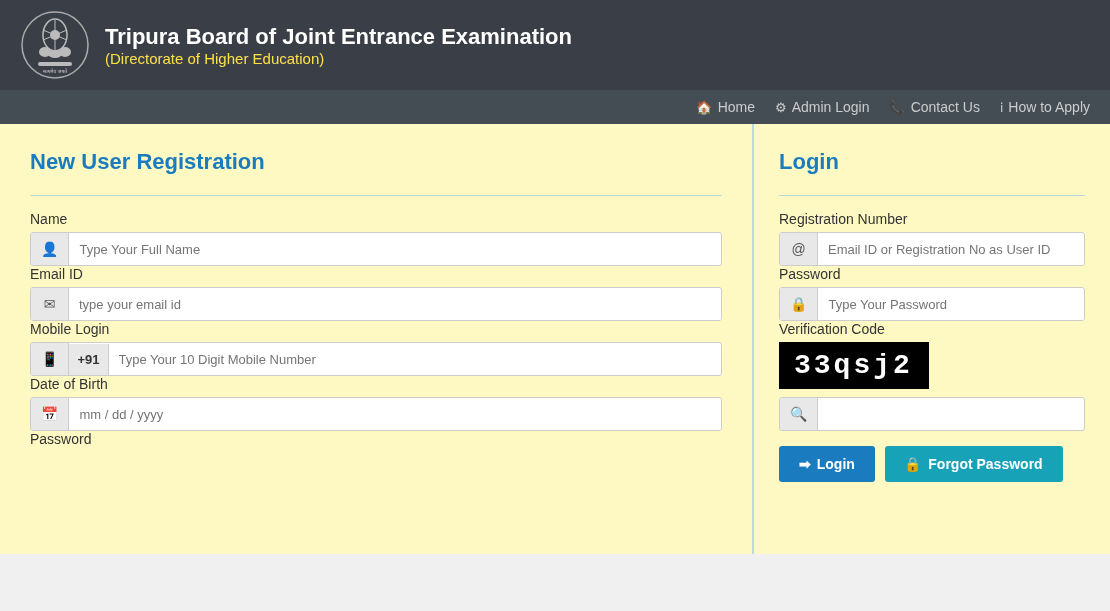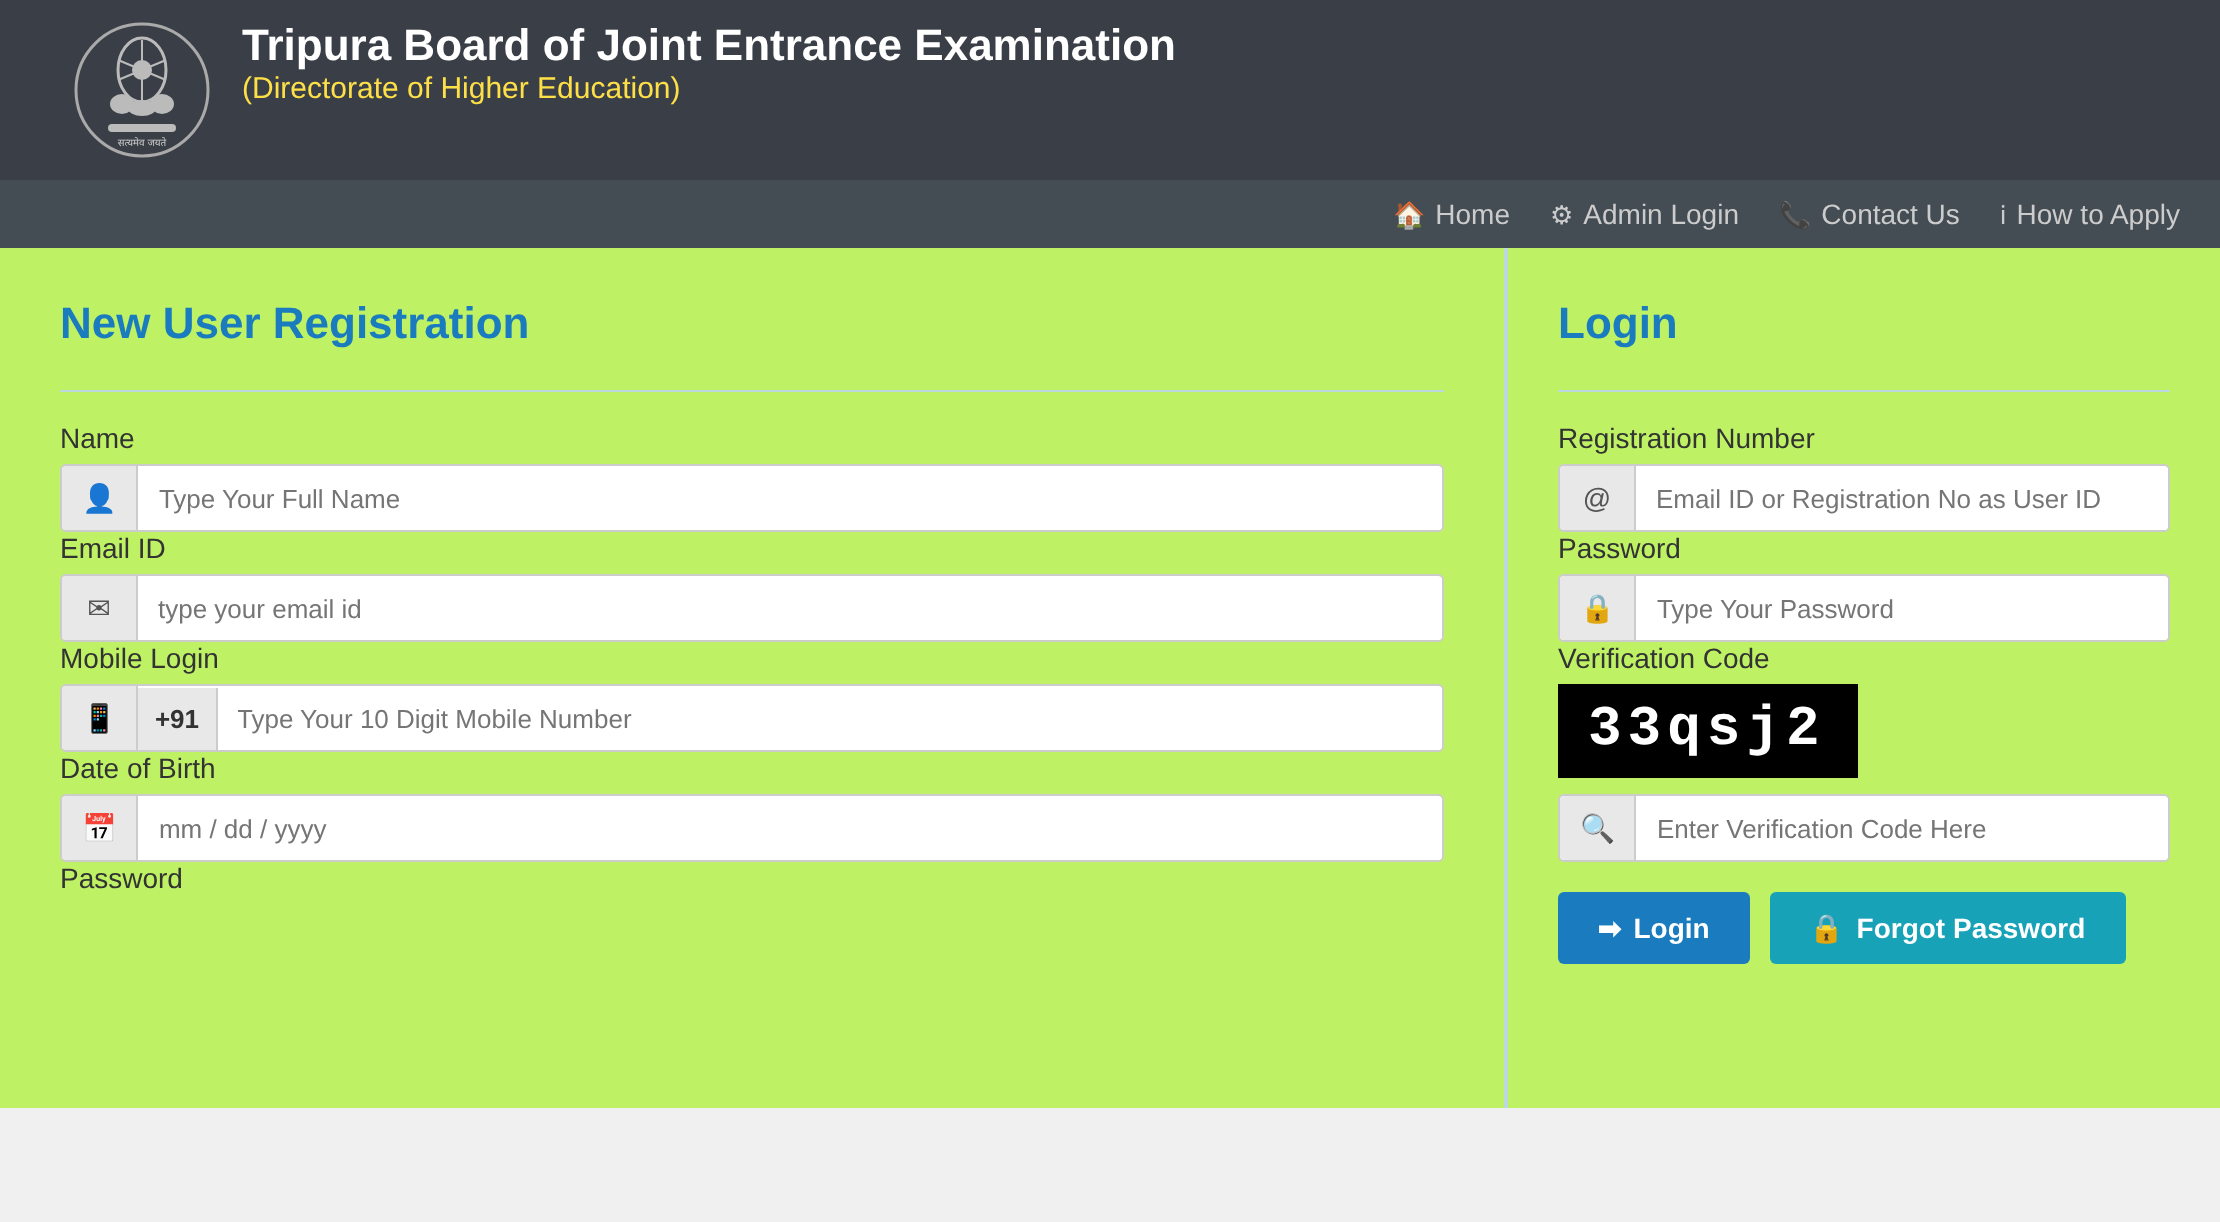--- a/index.html
+++ b/index.html
@@ -2,22 +2,23 @@
 <html><head>
   <meta charset="utf-8">
   <style>
     * { margin: 0; padding: 0; box-sizing: border-box; }
     body { font-family: Arial, sans-serif; font-size: 14px; background: #f0f0f0; width: 1110px; }
 
     
     .header {
       background: #3a3f47;
       color: white;
-      padding: 10px 36px;
-      display: flex;
+      padding: 10px 20px;
+      display: flex;
+      align-items: center;
       gap: 15px;
     }
     .header-logo {
       width: 70px;
       height: 70px;
       flex-shrink: 0;
     }
     .header-title h1 {
       font-size: 22px;
       font-weight: bold;
@@ -45,21 +46,21 @@
       display: flex;
       align-items: center;
       gap: 5px;
       text-decoration: none;
     }
     .nav-icon { font-size: 13px; }
 
     
     .main-content {
       display: flex;
-      background: #bef264;
+      background: #fef9c3;
       min-height: 430px;
     }
 
     
     .left-panel {
       flex: 1;
       padding: 25px 30px;
       border-right: 2px solid #bbd8e0;
     }
     .panel-title {
@@ -280,21 +281,20 @@
         <span class="input-icon">🔒</span>
         <input class="input-field" type="password" placeholder="Type Your Password" style="">
       </div>
     </div>
 
     <div class="form-group">
       <label class="form-label">Verification Code</label>
       <div class="captcha-image">33qsj2</div>
       <div class="input-wrapper">
         <span class="input-icon">🔍</span>
-        <input class="input-field" type="text" placeholder="Enter Verification Code Here" style="">
       </div>
     </div>
 
     <div class="btn-row">
       <button class="btn btn-primary">
         <span>➡</span>
         <span>Login</span>
       </button>
       <button class="btn btn-info">
         <span>🔒</span>

